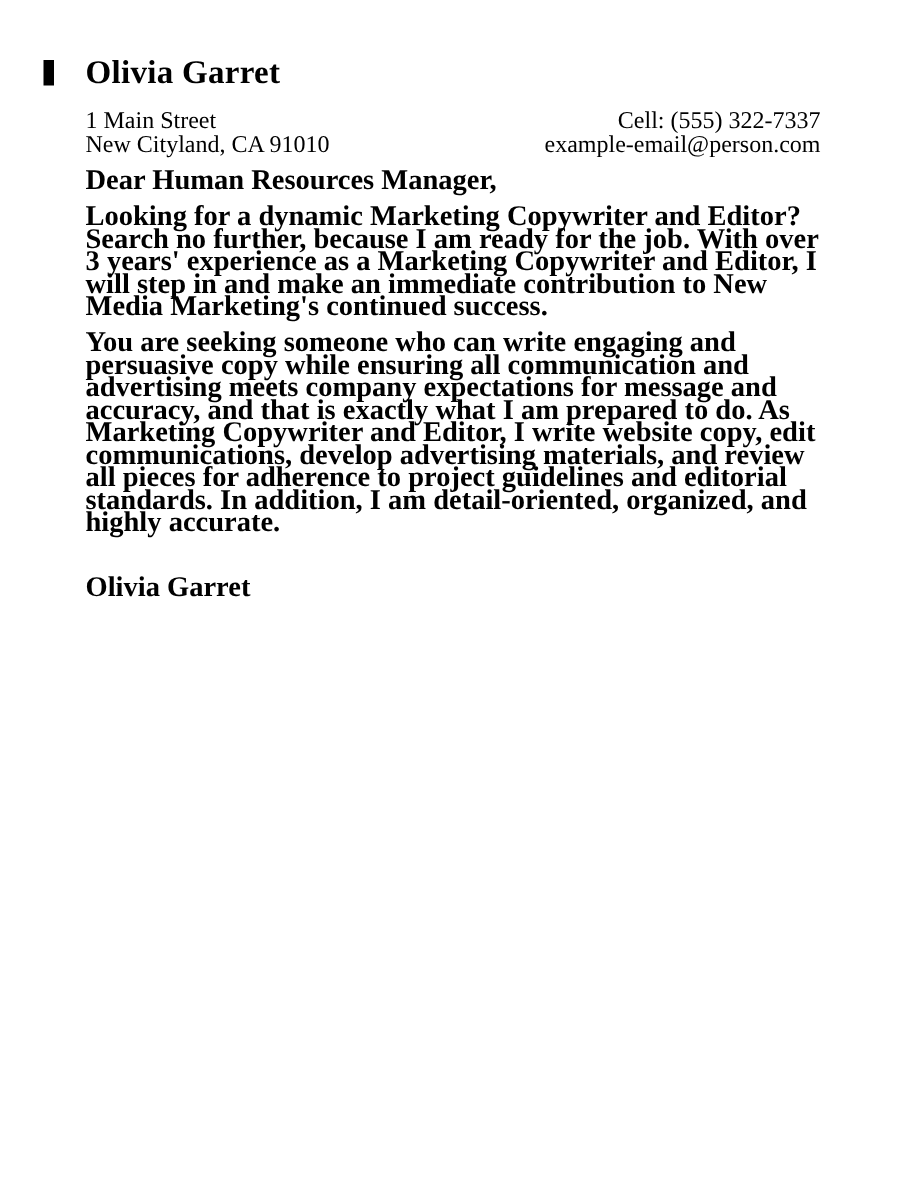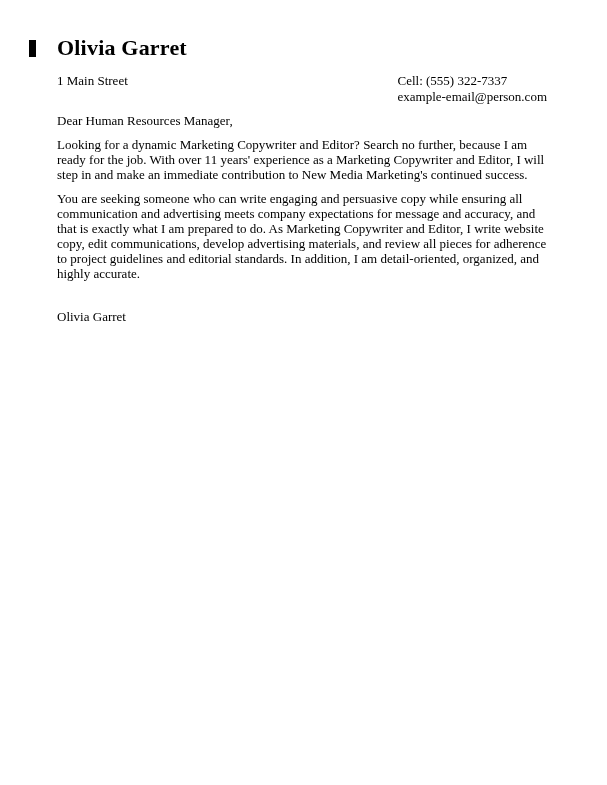--- a/index.html
+++ b/index.html
@@ -30,29 +30,31 @@
     font-size: 22px;
     line-height: 24px;
     font-weight: bold;
     margin: 0 0 13px 0;
     letter-spacing: 0.2px;
   }
   .contact-row {
     display: flex;
     justify-content: space-between;
     align-items: flex-start;
-    font-size: 13px;
+    font-size: 16px;
     line-height: 16px;
     margin-bottom: 8px;
   }
   .contact-right {
+    text-align: right;
   }
   .letter-body {
-    font-size: 13px;
+    font-size: 19px;
     line-height: 15px;
+    font-weight: bold;
   }
   .letter-body p {
     margin: 0 0 9px 0;
   }
   .letter-body p.signature {
     margin-top: 28px;
     margin-bottom: 0;
   }
 </style>
 </head>
@@ -61,32 +63,33 @@
 <div class="page">
 
   <div class="accent-bar"></div>
 
   <header>
     <h1 class="sender-name">Olivia Garret</h1>
 
     <div class="contact-row">
       <div class="address-left">
         <div>1 Main Street</div>
+        <div>New Cityland, CA 91010</div>
       </div>
       <div class="contact-right">
         <div>Cell: (555) 322-7337</div>
         <div>example-email@person.com</div>
       </div>
     </div>
   </header>
 
   <main class="letter-body">
     <p class="salutation">Dear Human Resources Manager,</p>
 
-    <p class="paragraph">Looking for a dynamic Marketing Copywriter and Editor? Search no further, because I am ready for the job. With over 11 years' experience as a Marketing Copywriter and Editor, I will step in and make an immediate contribution to New Media Marketing's continued success.</p>
+    <p class="paragraph">Looking for a dynamic Marketing Copywriter and Editor? Search no further, because I am ready for the job. With over 3 years' experience as a Marketing Copywriter and Editor, I will step in and make an immediate contribution to New Media Marketing's continued success.</p>
 
     <p class="paragraph">You are seeking someone who can write engaging and persuasive copy while ensuring all communication and advertising meets company expectations for message and accuracy, and that is exactly what I am prepared to do. As Marketing Copywriter and Editor, I write website copy, edit communications, develop advertising materials, and review all pieces for adherence to project guidelines and editorial standards. In addition, I am detail-oriented, organized, and highly accurate.</p>
 
 
 
     <p class="signature">Olivia Garret</p>
   </main>
 
 </div>
 

